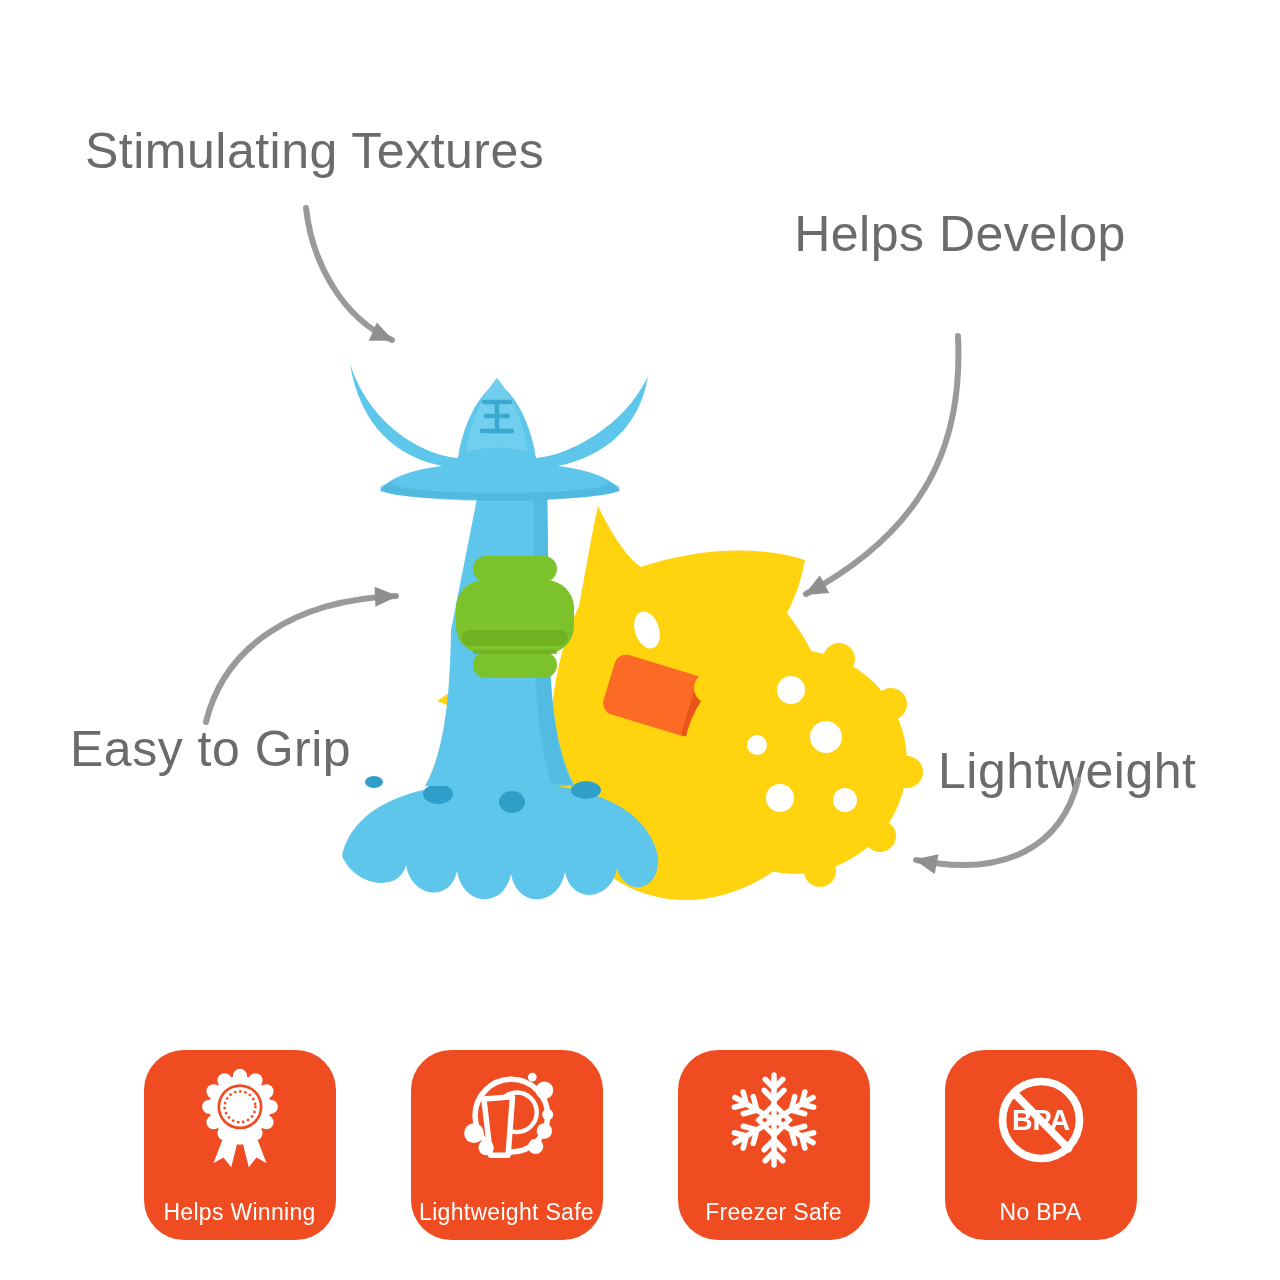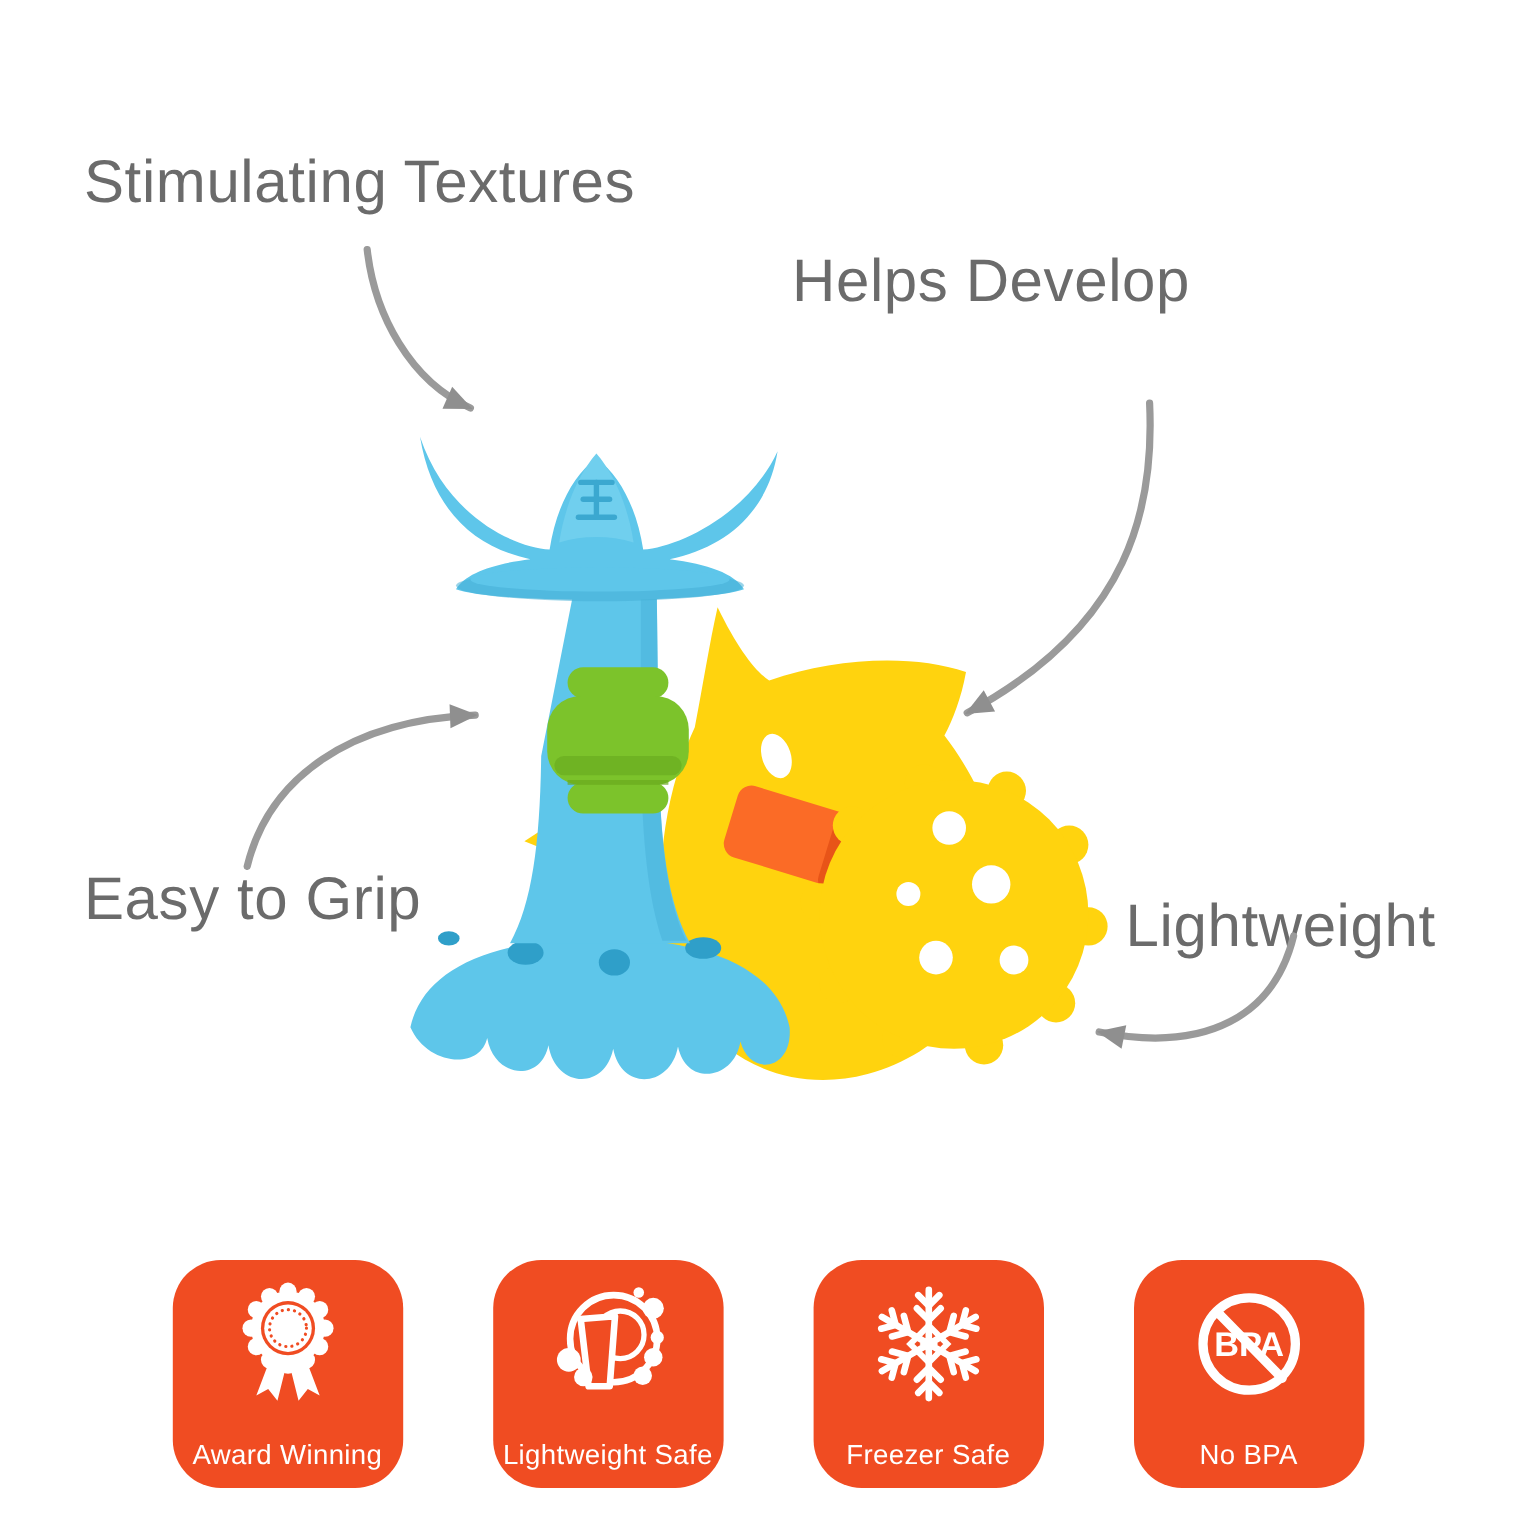--- a/index.html
+++ b/index.html
@@ -4,22 +4,22 @@
 <style>
   html,body{margin:0;padding:0;background:#ffffff;}
   .canvas{
     position:relative;width:1280px;height:1280px;background:#ffffff;
     overflow:hidden;font-family:"Liberation Sans",sans-serif;
   }
   .label{
     position:absolute;color:#6b6b6b;font-size:50px;letter-spacing:.5px;
     white-space:nowrap;line-height:1.1;
   }
-  #lbl-stim{left:70px;top:124px;}
-  #lbl-handeye{left:660px;top:204px;width:600px;text-align:left;line-height:61px;}
+  #lbl-stim{left:85px;top:124px;}
+  #lbl-handeye{left:660px;top:204px;width:600px;text-align:center;line-height:61px;}
   #lbl-easy{left:70px;top:722px;}
   #lbl-light{left:938px;top:716px;margin-top:28px;}
   .art{position:absolute;left:0;top:0;width:1280px;height:1280px;pointer-events:none;}
   .badges{
     position:absolute;left:0;top:1050px;width:1280px;
     display:flex;justify-content:center;gap:75px;
   }
   .badge{
     width:192px;height:190px;background:#F04C22;border-radius:40px;
     display:flex;flex-direction:column;align-items:center;
@@ -166,21 +166,21 @@
           <circle cx="36" cy="14" r="6.5"></circle>
             <circle cx="50" cy="10" r="6.5"></circle>
           <circle cx="64" cy="14" r="6.5"></circle>
             <circle cx="74" cy="24" r="6.5"></circle>
           <circle cx="50" cy="38" r="28"></circle>
         </g>
         <circle cx="50" cy="38" r="20.5" fill="#F04C22"></circle>
         <circle cx="50" cy="38" r="18" fill="#fff"></circle>
         <circle cx="50" cy="38" r="14" fill="none" stroke="#F04C22" stroke-width="2.4" stroke-dasharray="0.1 4.6" stroke-linecap="round"></circle>
       </svg>
-      <div class="blabel">Award Winning</div>
+      <div class="blabel">Helps Winning</div>
     </div>
 
     <div class="badge">
       <svg viewBox="0 0 100 100">
         <circle cx="54" cy="46" r="33" fill="none" stroke="#fff" stroke-width="5"></circle>
         <circle cx="59" cy="43" r="18" fill="none" stroke="#fff" stroke-width="4"></circle>
         <path d="M29,31 L55,29 L51,82 L35,82 Z" fill="#F04C22" stroke="#fff" stroke-width="5" stroke-linejoin="round"></path>
         <g fill="#fff">
           <circle cx="73" cy="11" r="4"></circle>
             <circle cx="84" cy="23" r="8"></circle>

